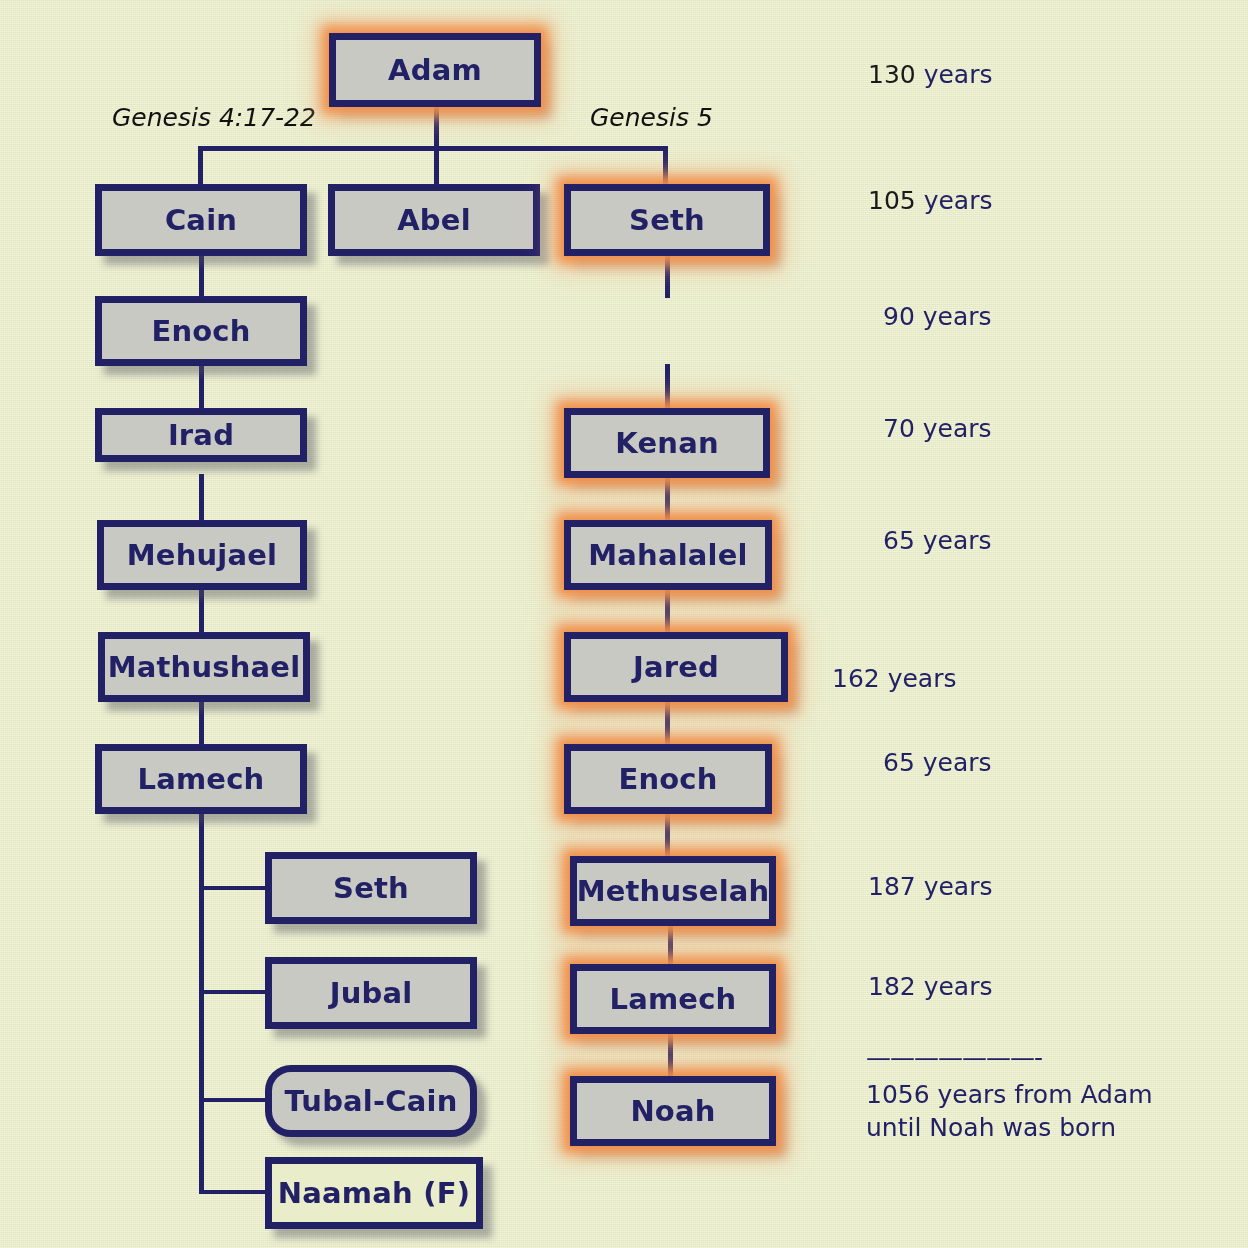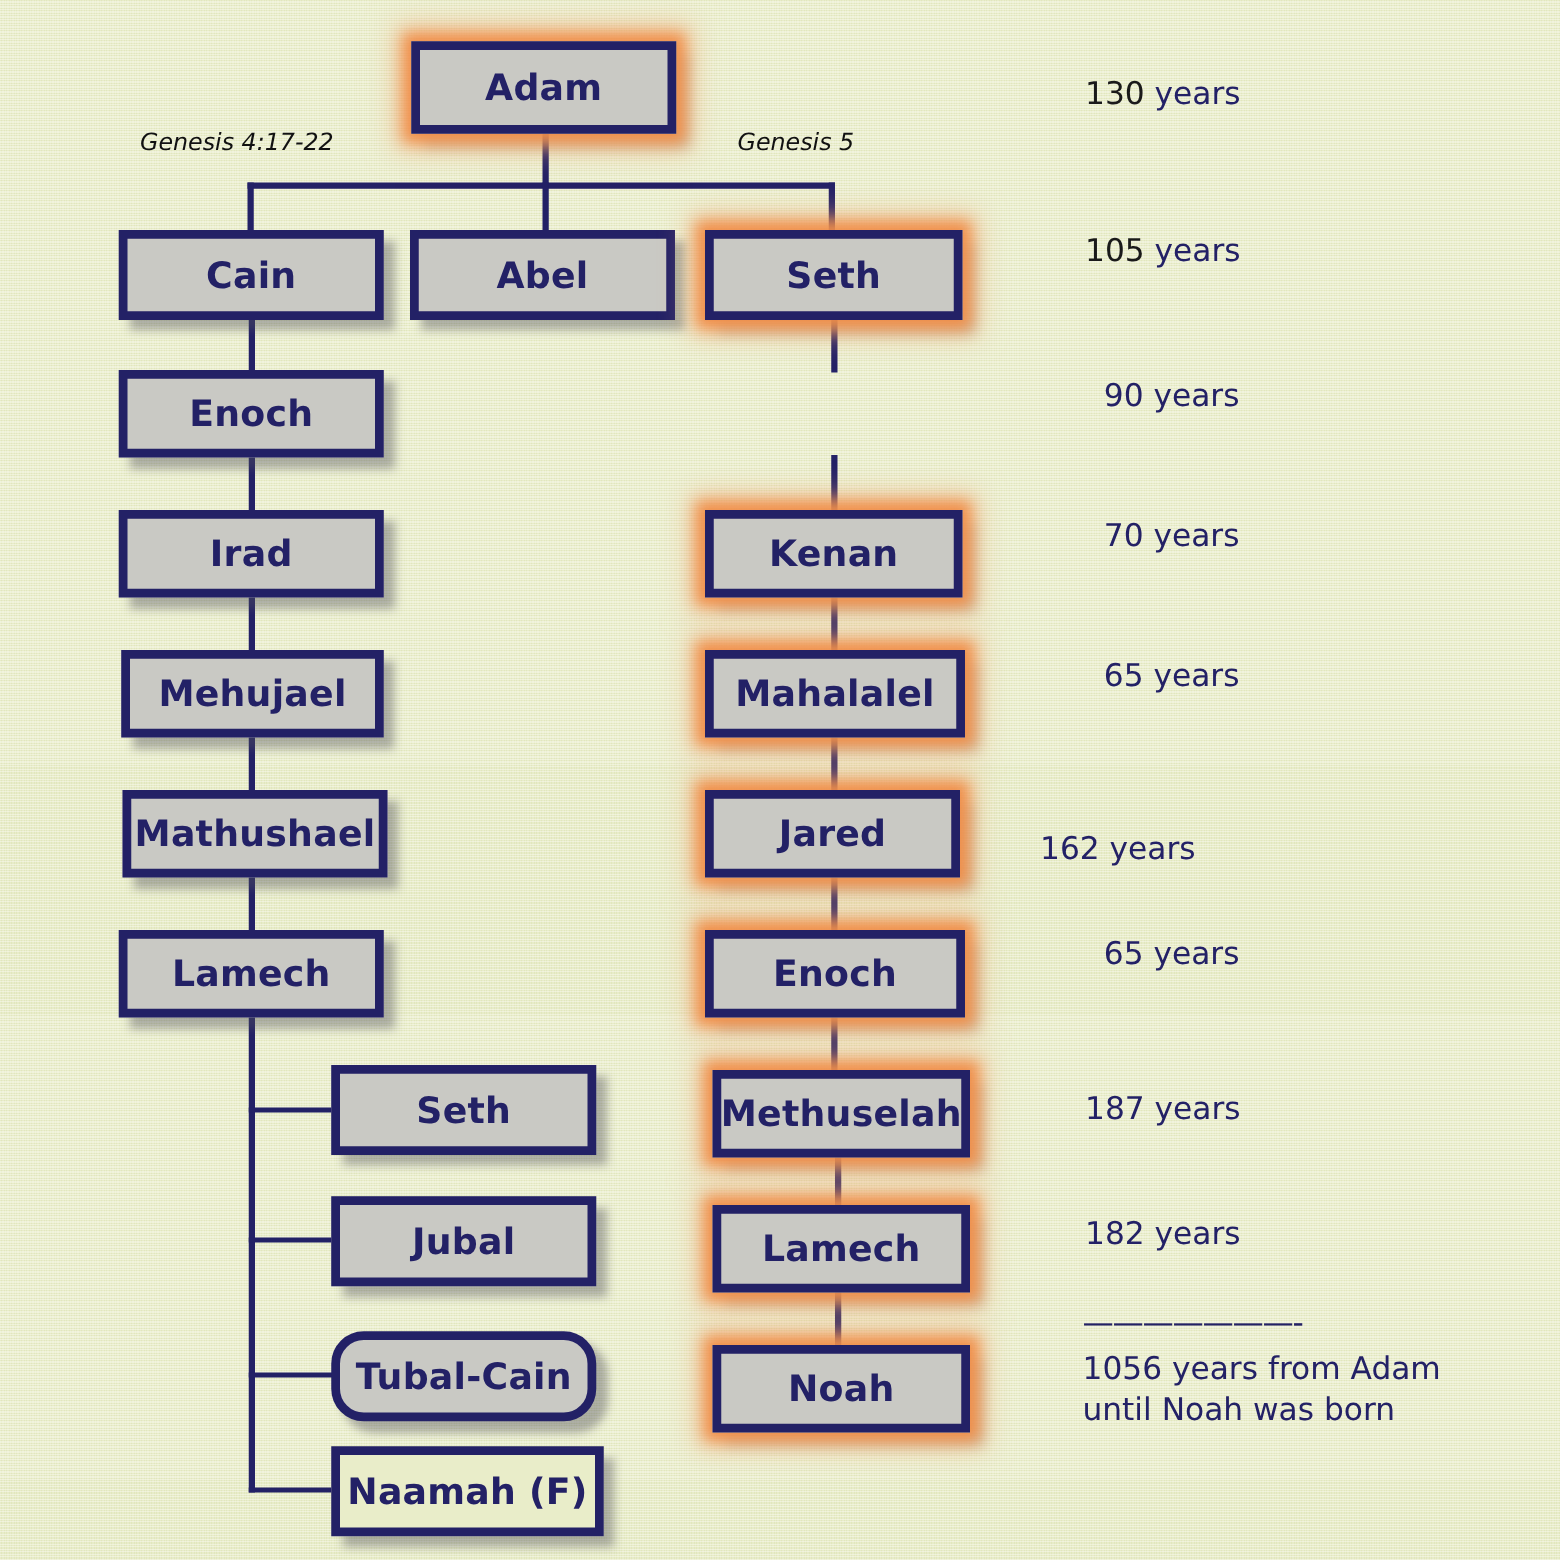--- a/index.html
+++ b/index.html
@@ -67,21 +67,21 @@
       10px 11px 9px rgba(120,110,105,0.30);
   }
   .node.hollow {
     background: #e9edc9;
   }
 
   
   .caption {
     position: absolute;
     font-style: italic;
-    font-size: 19px;
+    font-size: 25px;
     color: #111111;
     white-space: nowrap;
     z-index: 2;
   }
 
   
   .year {
     position: absolute;
     font-size: 25px;
     color: #232166;
@@ -132,21 +132,21 @@
   <div class="node shadow" style="left:328px; top:184px; width:212px; height:72px;">Abel</div>
   <div class="node glow" style="left:564px; top:184px; width:206px; height:72px;">Seth</div>
 
   <div class="line" style="left:199px; top:254px; width:5px; height:44px;"></div>
   <div class="line" style="left:199px; top:364px; width:5px; height:46px;"></div>
   <div class="line" style="left:199px; top:474px; width:5px; height:48px;"></div>
   <div class="line" style="left:199px; top:586px; width:5px; height:48px;"></div>
   <div class="line" style="left:199px; top:700px; width:5px; height:46px;"></div>
 
   <div class="node shadow" style="left:95px; top:296px; width:212px; height:70px;">Enoch</div>
-  <div class="node shadow" style="left:95px; top:408px; width:212px; height:70px;">Irad</div>
+  <div class="node shadow" style="left:95px; top:408px; width:212px; height:54px;">Irad</div>
   <div class="node shadow" style="left:97px; top:520px; width:210px; height:70px;">Mehujael</div>
   <div class="node shadow" style="left:98px; top:632px; width:212px; height:70px;">Mathushael</div>
   <div class="node shadow" style="left:95px; top:744px; width:212px; height:70px;">Lamech</div>
 
   <div class="line" style="left:199px; top:812px; width:5px; height:382px;"></div>
   <div class="line" style="left:199px; top:886px; width:70px; height:4px;"></div>
   <div class="line" style="left:199px; top:990px; width:70px; height:4px;"></div>
   <div class="line" style="left:199px; top:1098px; width:70px; height:4px;"></div>
   <div class="line" style="left:199px; top:1190px; width:70px; height:4px;"></div>
 
@@ -159,21 +159,21 @@
   <div class="line" style="left:665px; top:364px; width:5px; height:46px;"></div>
   <div class="line" style="left:665px; top:474px; width:5px; height:48px;"></div>
   <div class="line" style="left:665px; top:586px; width:5px; height:48px;"></div>
   <div class="line" style="left:665px; top:700px; width:5px; height:46px;"></div>
   <div class="line" style="left:665px; top:812px; width:5px; height:46px;"></div>
   <div class="line" style="left:668px; top:924px; width:5px; height:44px;"></div>
   <div class="line" style="left:668px; top:1032px; width:5px; height:46px;"></div>
 
   <div class="node glow" style="left:564px; top:408px; width:206px; height:70px;">Kenan</div>
   <div class="node glow" style="left:564px; top:520px; width:208px; height:70px;">Mahalalel</div>
-  <div class="node glow" style="left:564px; top:632px; width:204px; height:70px;">Jared</div>
+  <div class="node glow" style="left:564px; top:632px; width:224px; height:70px;">Jared</div>
   <div class="node glow" style="left:564px; top:744px; width:208px; height:70px;">Enoch</div>
   <div class="node glow" style="left:570px; top:856px; width:206px; height:70px;">Methuselah</div>
   <div class="node glow" style="left:570px; top:964px; width:206px; height:70px;">Lamech</div>
   <div class="node glow" style="left:570px; top:1076px; width:206px; height:70px;">Noah</div>
 
   <div class="year" style="left:868px; top:60px;">
     <span class="num">130</span>
     <span>years</span>
   </div>
   <div class="year" style="left:868px; top:186px;">

